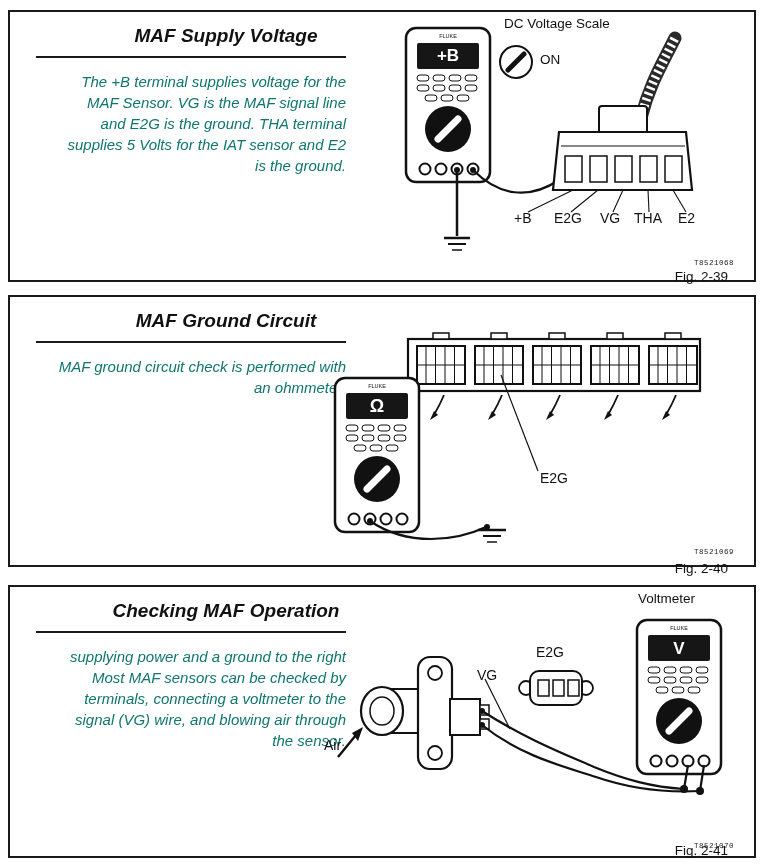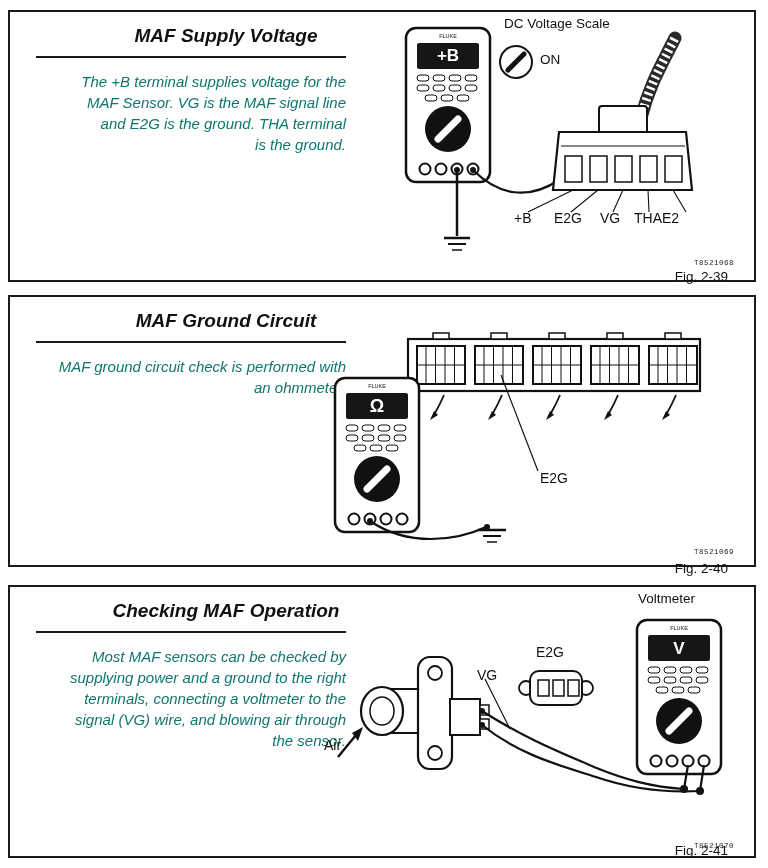--- a/index.html
+++ b/index.html
@@ -90,20 +90,21 @@
 
 <div id="page">
 
   <section class="panel" id="panel1">
     <div class="text-col">
       <h2 class="panel-title">MAF Supply Voltage</h2>
       <div class="body-lines">
         <div class="body-line">The +B terminal supplies voltage for the</div>
         <div class="body-line">MAF Sensor.  VG is the MAF signal line</div>
         <div class="body-line">and E2G is the ground. THA terminal</div>
+        <div class="body-line">supplies 5 Volts for the IAT sensor and E2</div>
         <div class="body-line">is the ground.</div>
       </div>
     </div>
 
     <svg class="ill" width="370" height="255" viewBox="0 0 370 255" style="left:375px;top:8px">
       <g>
         <circle cx="131" cy="42" r="16" fill="#fff" stroke="#111" stroke-width="2"></circle>
         <line x1="123" y1="50" x2="139" y2="34" stroke="#111" stroke-width="5" stroke-linecap="round"></line>
       </g>
       <g>
@@ -147,21 +148,21 @@
       </g>
     </svg>
 
     <span class="label" style="left:494px;top:4px">DC Voltage Scale</span>
     <span class="label" style="left:530px;top:40px">ON</span>
 
     <span class="term-label" style="left:504px;top:198px">+B</span>
     <span class="term-label" style="left:544px;top:198px">E2G</span>
     <span class="term-label" style="left:590px;top:198px">VG</span>
     <span class="term-label" style="left:624px;top:198px">THA</span>
-    <span class="term-label" style="left:652px;top:198px">E2</span>
+    <span class="term-label" style="left:668px;top:198px">E2</span>
 
     <span class="fig-caption" style="top:221px">Fig. 2-39</span>
     <span class="fig-code" style="top:247px">T8521068</span>
   </section>
 
   <section class="panel" id="panel2">
     <div class="text-col">
       <h2 class="panel-title">MAF Ground Circuit</h2>
       <div class="body-lines">
         <div class="body-line">MAF ground circuit check is performed with</div>
@@ -209,22 +210,22 @@
 
     <span class="term-label" style="left:530px;top:173px">E2G</span>
     <span class="fig-caption" style="top:228px">Fig. 2-40</span>
     <span class="fig-code" style="top:251px">T8521069</span>
   </section>
 
   <section class="panel" id="panel3">
     <div class="text-col">
       <h2 class="panel-title">Checking MAF Operation</h2>
       <div class="body-lines">
+        <div class="body-line">supplying power and a ground to the right</div>
         <div class="body-line">Most MAF sensors can be checked by</div>
-        <div class="body-line">supplying power and a ground to the right</div>
         <div class="body-line">terminals, connecting a voltmeter to the</div>
         <div class="body-line">signal (VG) wire, and blowing air through</div>
         <div class="body-line">the sensor.</div>
       </div>
     </div>
 
     <svg class="ill" width="425" height="245" viewBox="0 0 425 245" style="left:320px;top:18px">
       <g>
         <use href="#meter-body" x="304" y="12" width="90" height="160"></use>
         <text class="mdisp" x="349" y="49">V</text>

